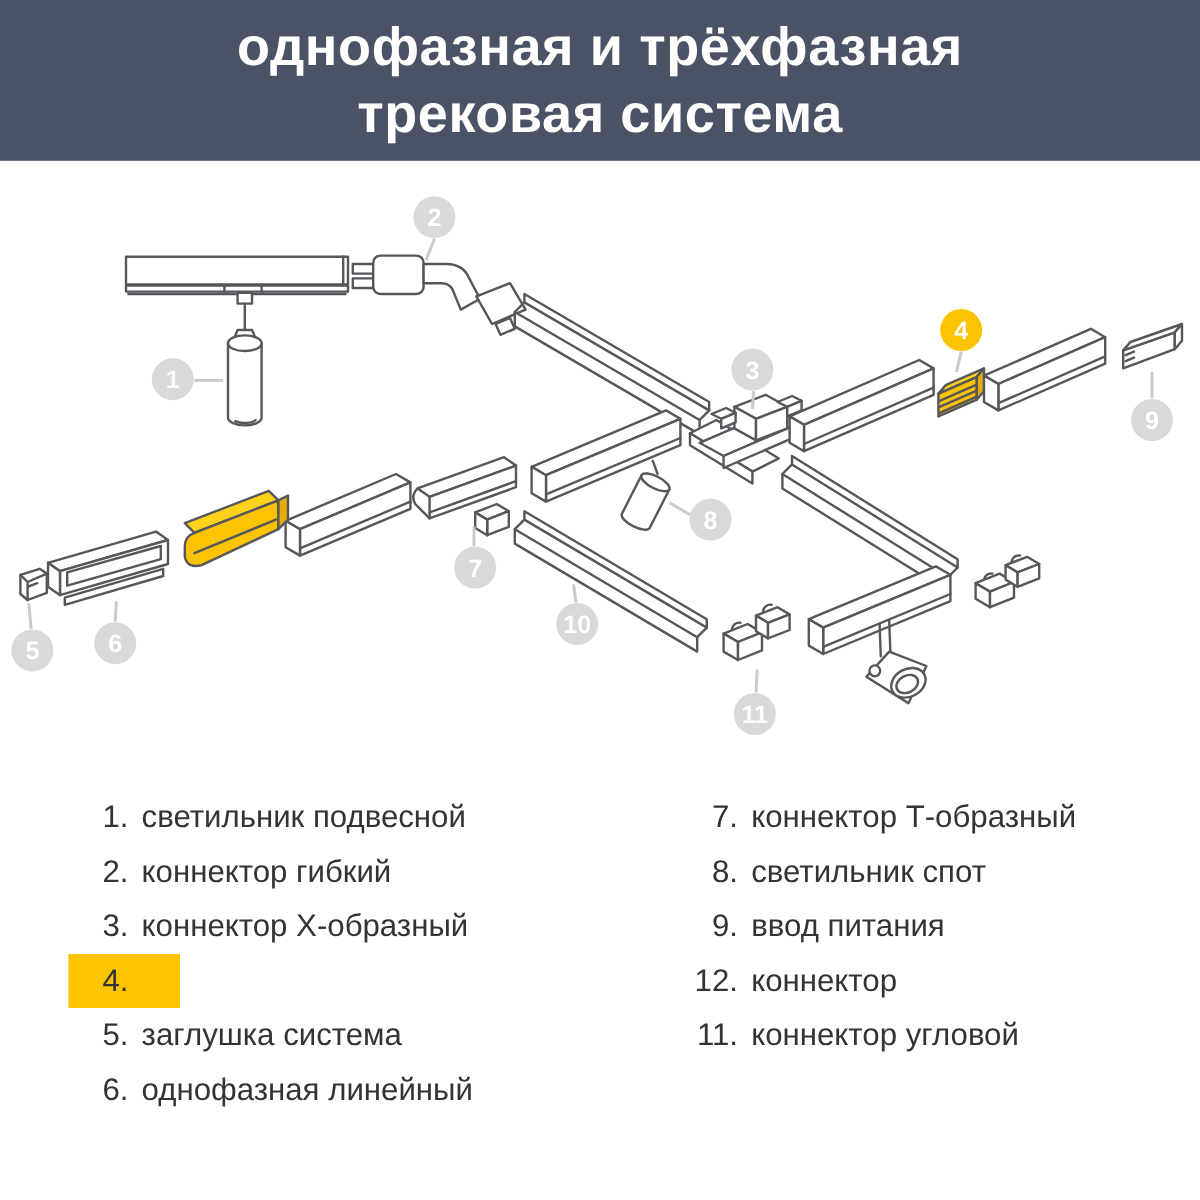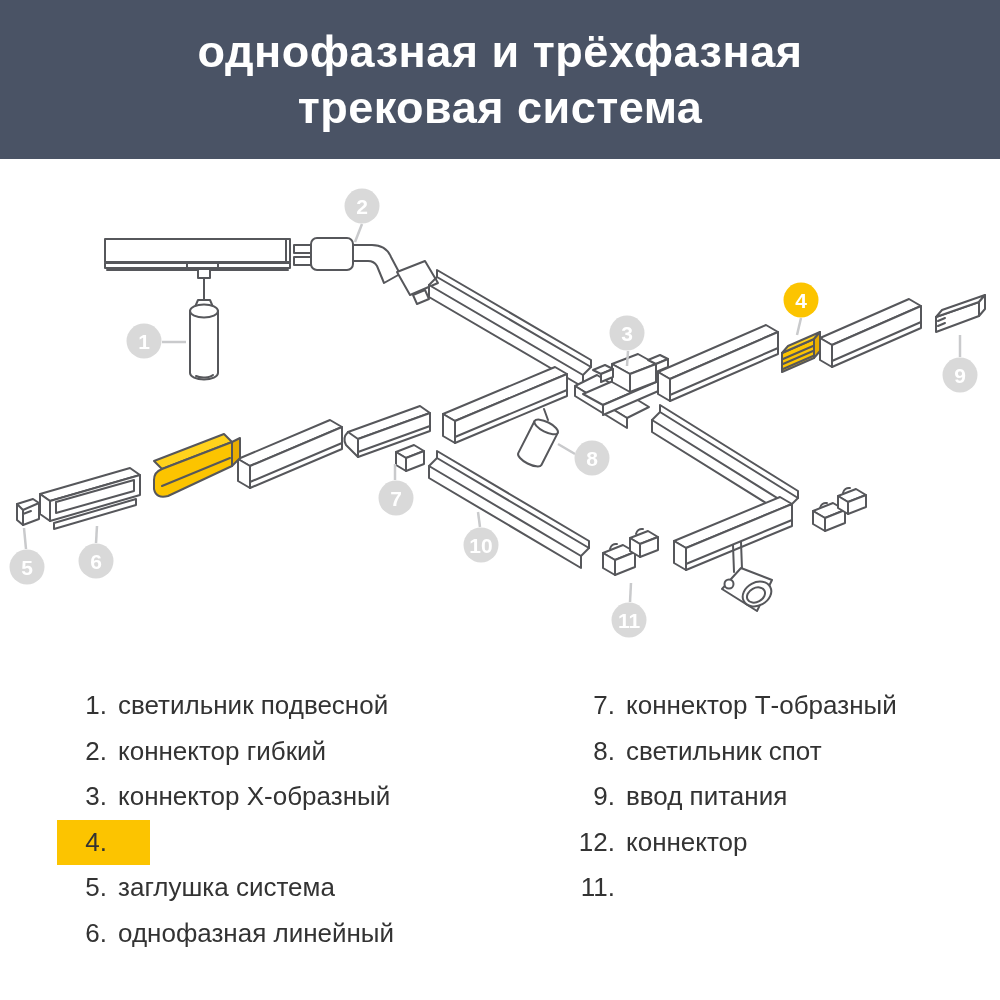--- a/index.html
+++ b/index.html
@@ -1,17 +1,17 @@
 <!DOCTYPE html>
 <html><head>
 <meta charset="utf-8">
 <style>
   html,body{margin:0;padding:0;background:#fff;}
   body{width:1000px;height:1000px;font-family:"Liberation Sans","DejaVu Sans",sans-serif;overflow:hidden;}
-  .header{height:159px;background:#4a5365;color:#fff;display:flex;flex-direction:column;
+  .header{height:134px;background:#4a5365;color:#fff;display:flex;flex-direction:column;
           justify-content:center;align-items:center;text-align:center;
           font-weight:700;font-size:45px;line-height:1.24;letter-spacing:.5px;}
   svg.diagram{display:block;}
   .pc{fill:#fff;stroke:#56575b;stroke-width:2;stroke-linejoin:round;stroke-linecap:round;}
   .ln{fill:none;stroke:#56575b;stroke-width:2;stroke-linejoin:round;stroke-linecap:round;}
   .y1{fill:#fcc400;}
   .y2{fill:#ffd21c;}
   .y3{fill:#e8ad00;}
   .leader{stroke:#c9cacc;stroke-width:2.5;fill:none;}
   .badge-circle{fill:#d9d9d9;}
@@ -317,17 +317,18 @@
         <div class="legend-row">
           <span class="num">9.</span>
           <span class="lab">ввод питания</span>
         </div>
         <div class="legend-row">
           <span class="num">12.</span>
           <span class="lab">коннектор</span>
         </div>
         <div class="legend-row">
           <span class="num">11.</span>
+          <span class="lab">коннектор угловой</span>
         </div>
       </div>
   </div>
 
 </div>
 
 </body></html>

